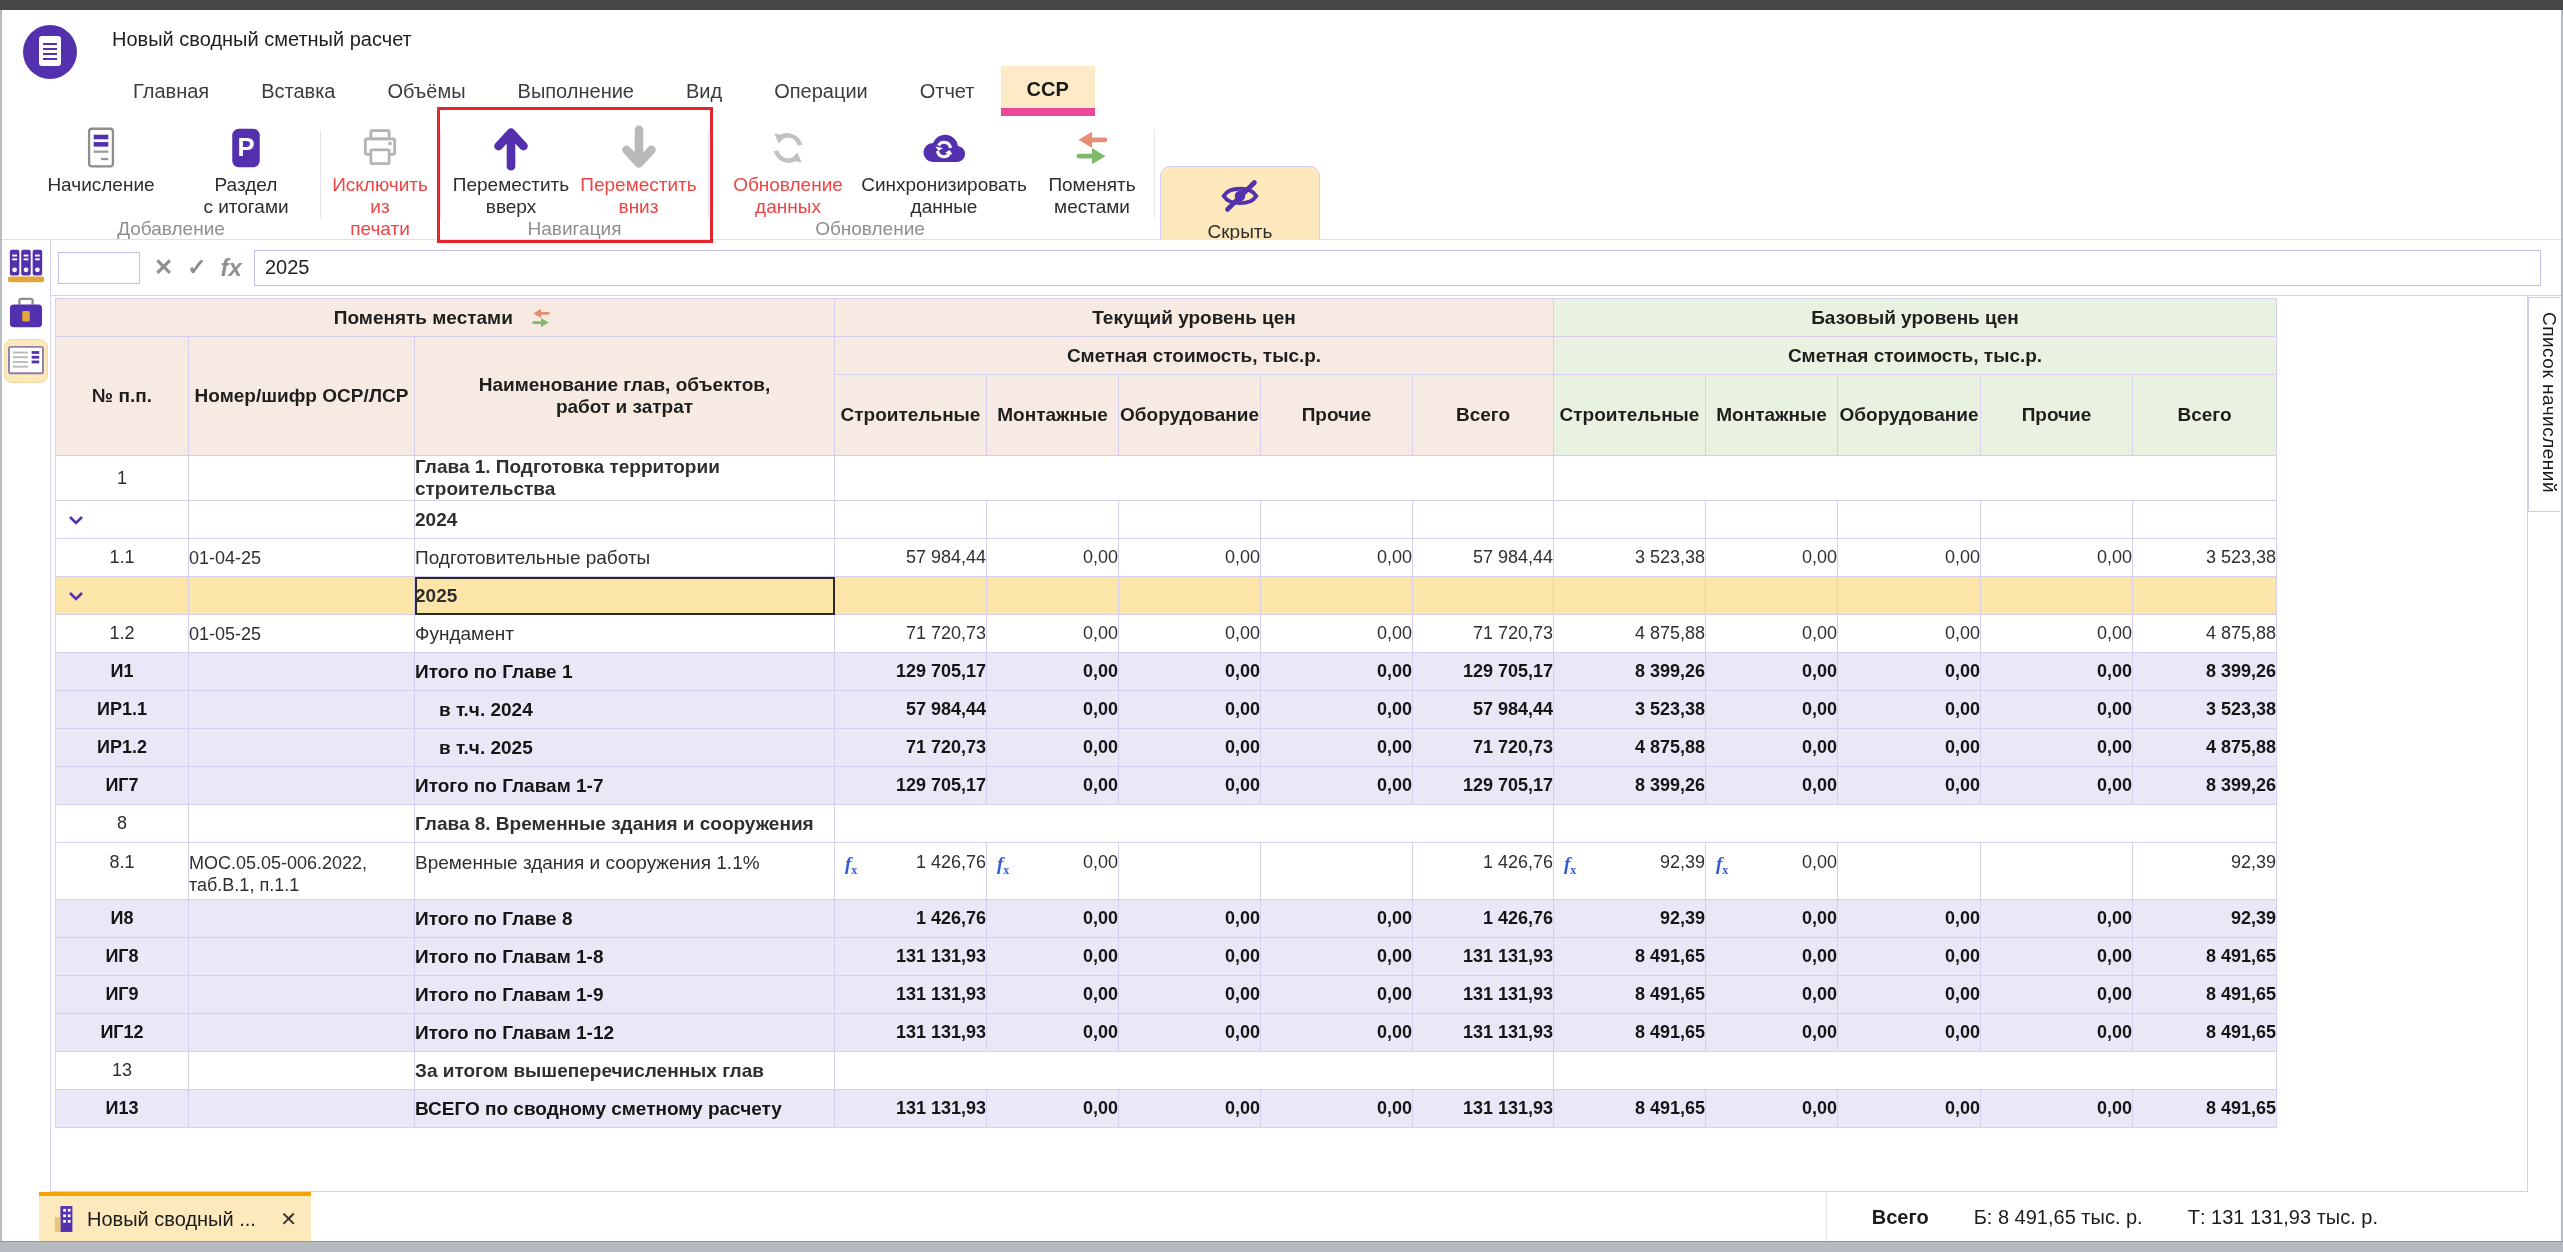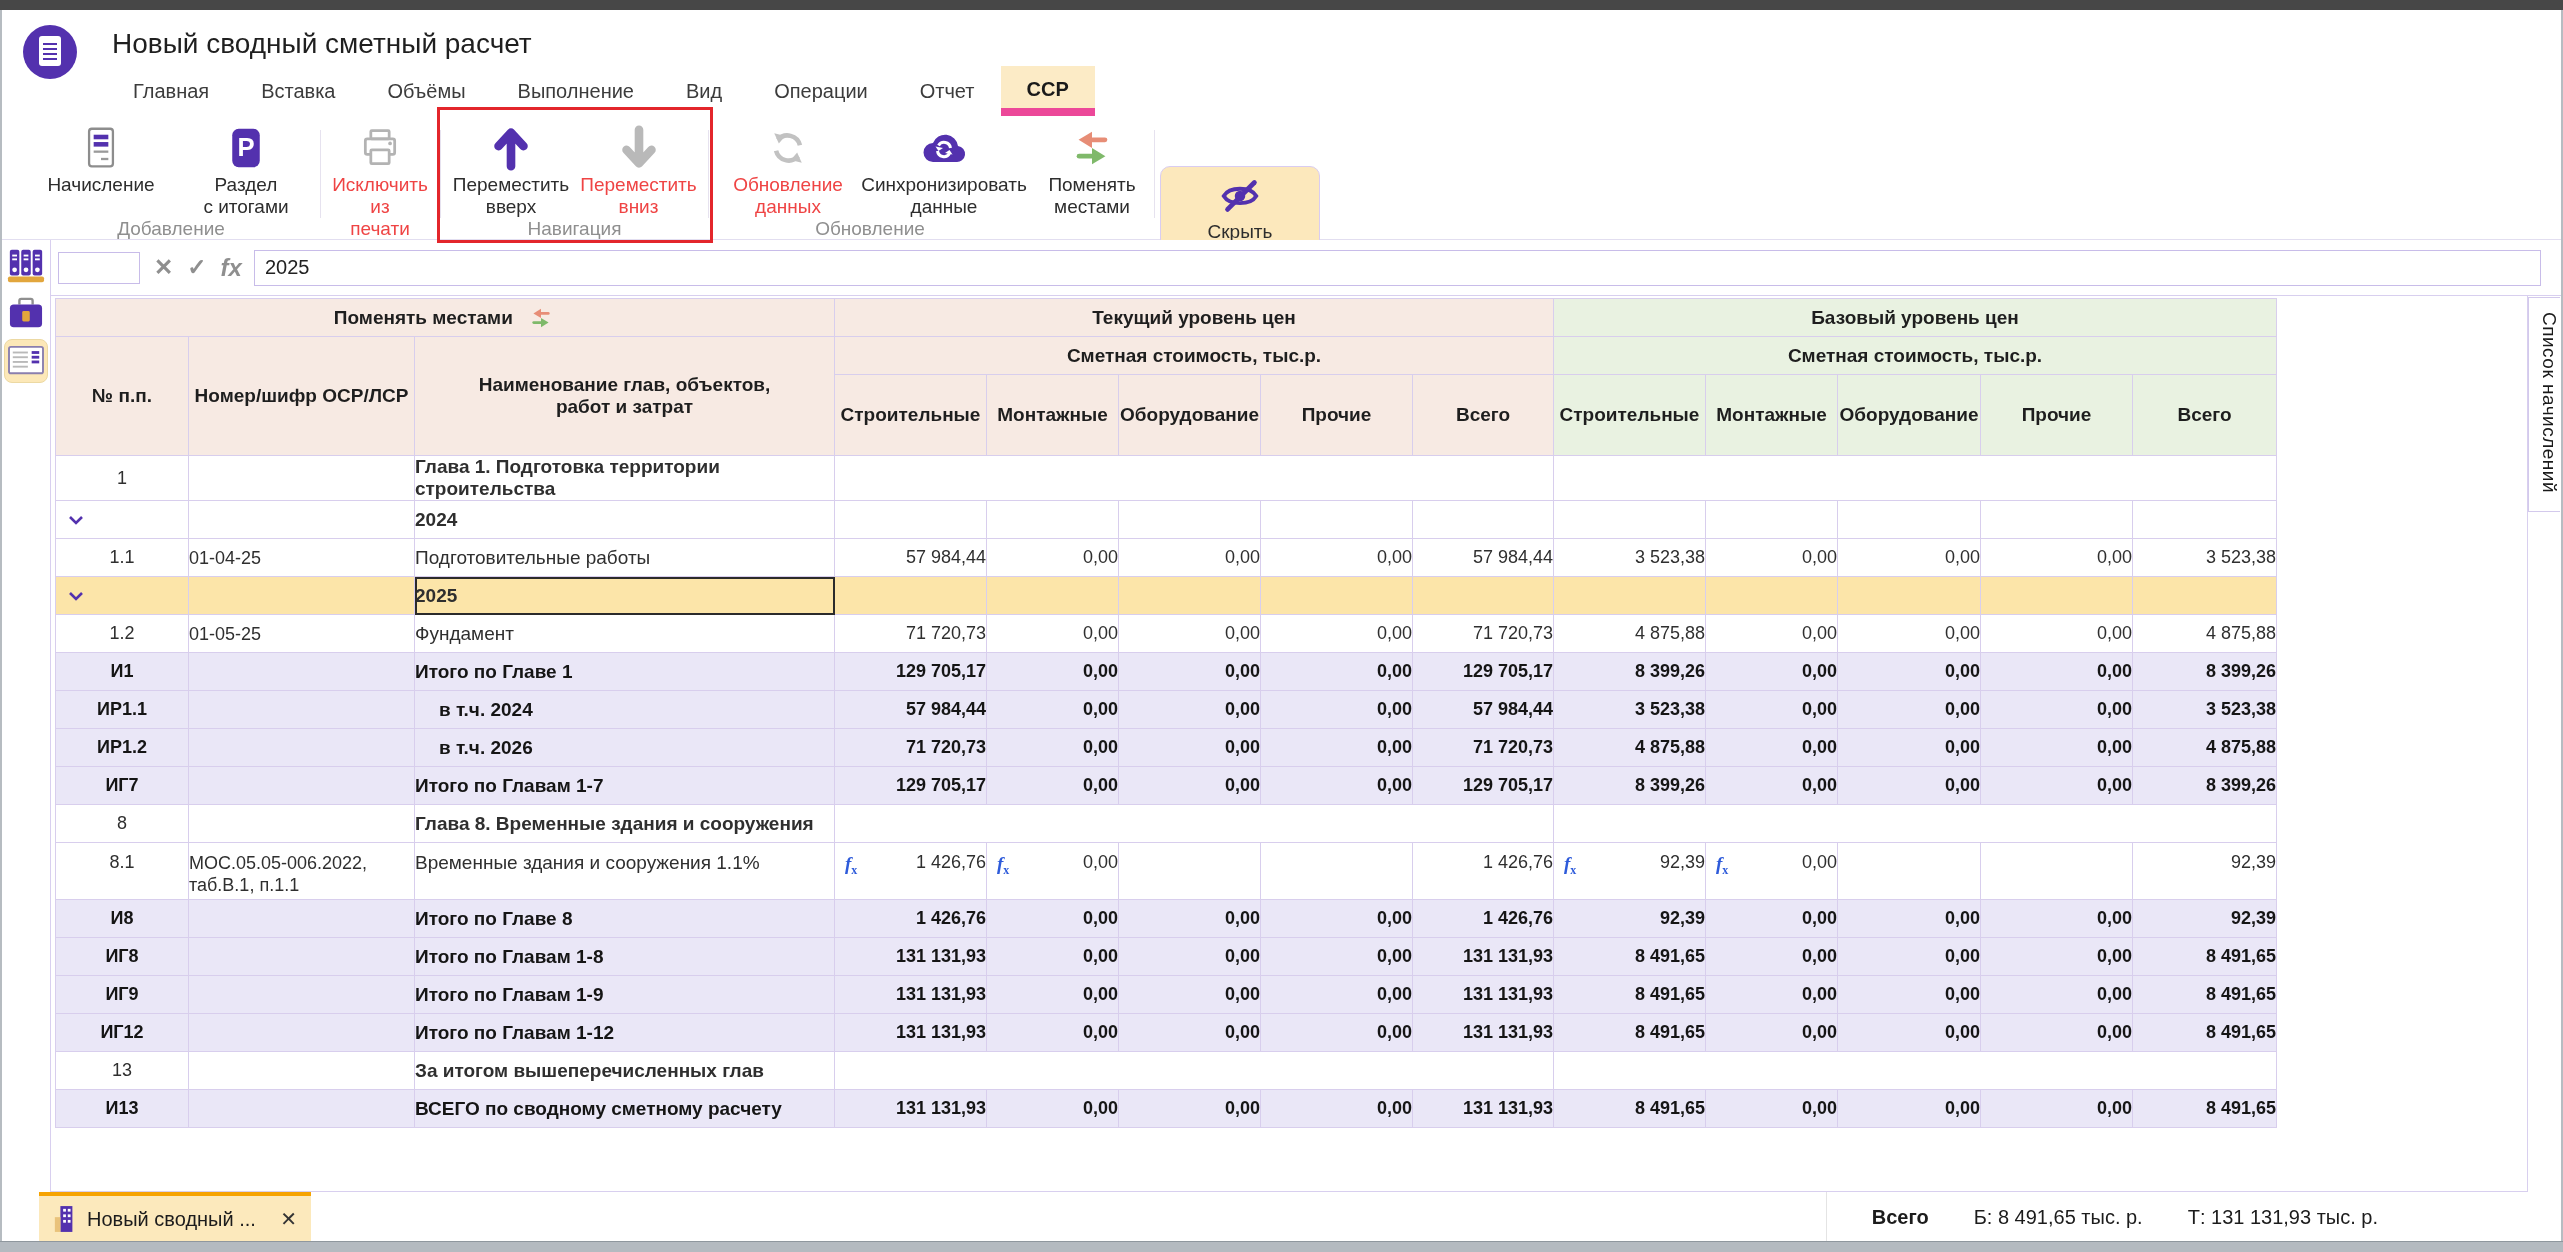--- a/index.html
+++ b/index.html
@@ -6,21 +6,21 @@
   body{width:2563px;height:1252px;overflow:hidden;font-family:"Liberation Sans",sans-serif;background:#fff;}
   .win{position:relative;width:2563px;height:1252px;background:#fff;}
   .top-strip{position:absolute;left:0;top:0;width:100%;height:10px;background:#474747;}
   .win-edge{position:absolute;top:10px;bottom:10px;width:2px;background:#b6bcc1;}
   .win-edge.l{left:0;} .win-edge.r{right:0;}
   .bottom-strip{position:absolute;left:0;bottom:0;width:100%;height:10px;background:#b4bac0;border-top:1px solid #8f979e;}
 
   
   .app-header{position:absolute;left:2px;right:2px;top:10px;height:106px;background:#fff;border-bottom:1px solid #DCD4F0;}
   .logo{position:absolute;left:20px;top:14px;width:56px;height:56px;}
-  .app-title{position:absolute;left:110px;top:18px;font-size:28px;font-weight:500;color:#1f1f1f;}
+  .app-title{position:absolute;left:110px;top:18px;font-size:20px;font-weight:500;color:#1f1f1f;}
   .tabs{position:absolute;left:105px;bottom:0;display:flex;height:50px;}
   .tab{padding:0 26px;display:flex;align-items:center;font-size:20px;color:#3c3c3c;cursor:default;}
   .tab.active{background:#FCEBC6;border-bottom:8px solid #ec4899;font-weight:bold;color:#1a1a1a;padding-top:5px;}
 
   
   .ribbon{position:absolute;left:2px;right:2px;top:116px;height:123px;background:#fff;border-bottom:1px solid #E2DEF0;}
   .rb-group{position:absolute;top:6px;height:112px;display:flex;flex-direction:column;}
   .rb-row{display:flex;justify-content:center;flex:1;align-items:flex-start;}
   .rb-btn{display:flex;flex-direction:column;align-items:center;justify-content:flex-start;}
   .rb-ico{height:52px;display:flex;align-items:center;justify-content:center;}
@@ -478,21 +478,21 @@
             <td class="c-val"><span>57 984,44</span></td>
             <td class="c-val"><span>3 523,38</span></td>
             <td class="c-val"><span>0,00</span></td>
             <td class="c-val"><span>0,00</span></td>
             <td class="c-val"><span>0,00</span></td>
             <td class="c-val"><span>3 523,38</span></td>
           </tr>
           <tr class="t-total">
             <td class="c-num">ИР1.2</td>
             <td class="c-code"></td>
-            <td class="c-name ind">в т.ч. 2026</td>
+            <td class="c-name ind">в т.ч. 2025</td>
             <td class="c-val"><span>71 720,73</span></td>
             <td class="c-val"><span>0,00</span></td>
             <td class="c-val"><span>0,00</span></td>
             <td class="c-val"><span>0,00</span></td>
             <td class="c-val"><span>71 720,73</span></td>
             <td class="c-val"><span>4 875,88</span></td>
             <td class="c-val"><span>0,00</span></td>
             <td class="c-val"><span>0,00</span></td>
             <td class="c-val"><span>0,00</span></td>
             <td class="c-val"><span>4 875,88</span></td>

